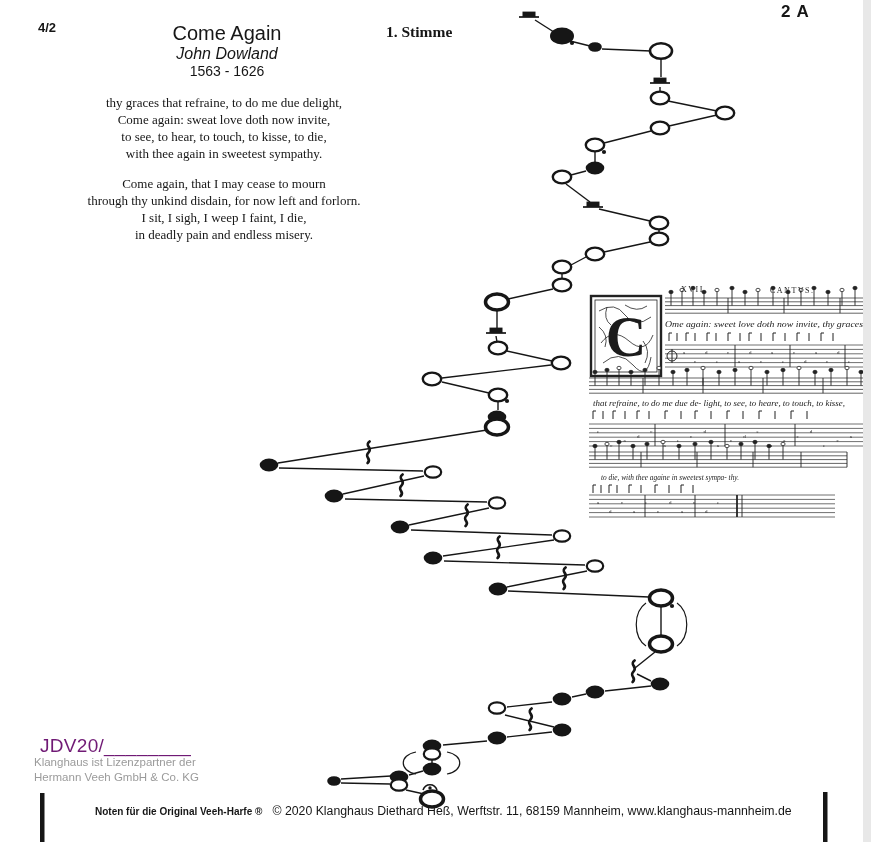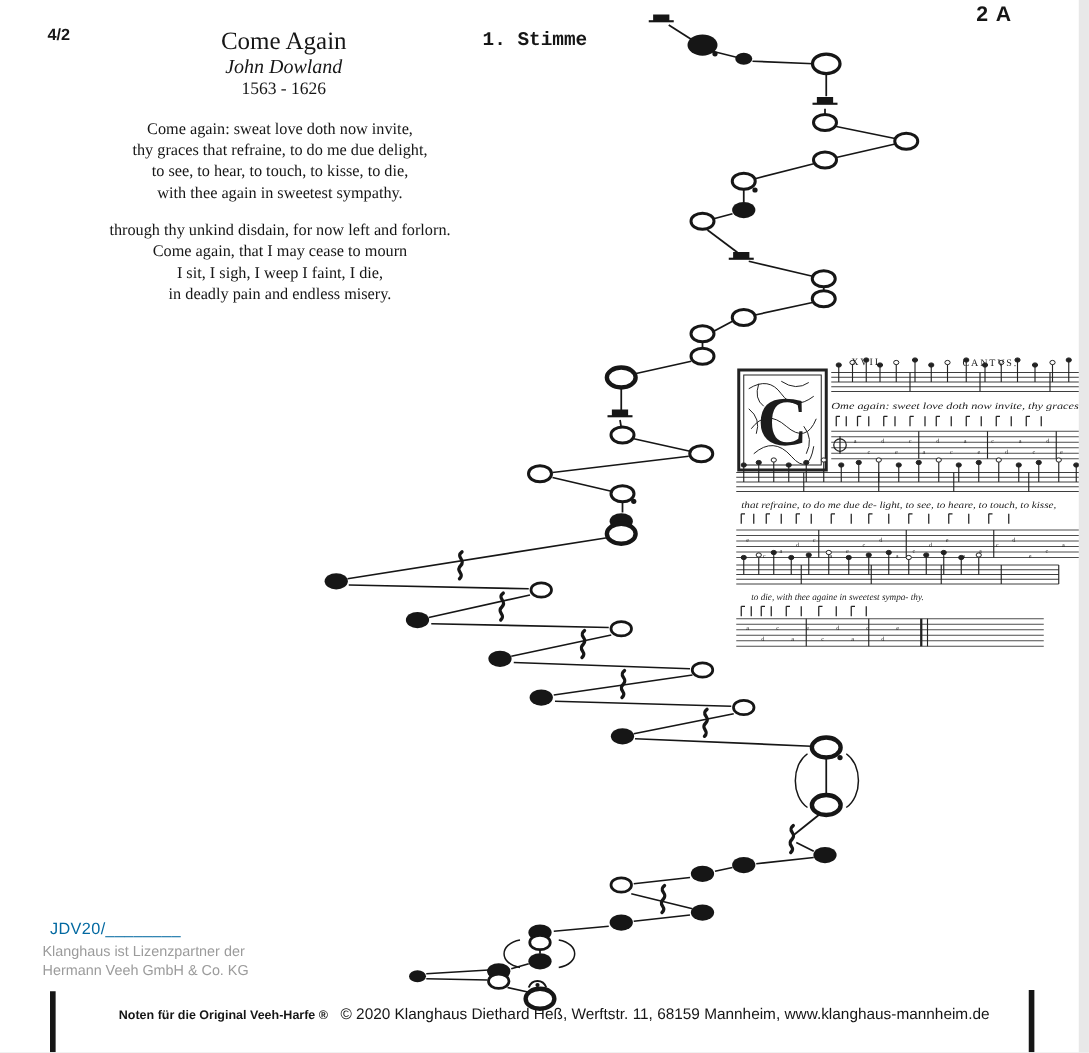--- a/index.html
+++ b/index.html
@@ -1,35 +1,35 @@
 <!DOCTYPE html>
 <html><head>
 <meta charset="utf-8">
 <style>
   html,body{margin:0;padding:0;background:#e8e8e8;}
   .page{position:relative;width:863px;height:842px;background:#ffffff;overflow:hidden;
         font-family:"Liberation Sans",sans-serif;color:#161616;}
   .abs{position:absolute;}
   .page-number{left:38px;top:20px;font-size:13px;font-weight:bold;}
-  .title-block{left:112px;top:22px;width:230px;text-align:center;font-family:Liberation Serif, serif;}
+  .title-block{left:112px;top:22px;width:230px;text-align:center;font-family:Liberation Sans, sans-serif;}
   .title{font-size:20px;line-height:22px;}
   .composer{font-size:16px;font-style:italic;line-height:19px;}
   .years{font-size:14px;line-height:17px;}
-  .voice{left:386px;top:23px;font-family:Liberation Mono, monospace;font-weight:bold;font-size:15.5px;}
+  .voice{left:386px;top:23px;font-family:Liberation Serif, serif;font-weight:bold;font-size:15.5px;}
   .plate{left:781px;top:2px;font-size:17px;font-weight:bold;letter-spacing:1px;}
   .lyrics{left:28px;top:94px;width:392px;text-align:center;
           font-family:"Liberation Serif",serif;font-size:13px;line-height:17px;}
   .stanza2{margin-top:13px;}
   .lyrics div{white-space:nowrap;}
   #notes-svg{left:0;top:0;}
   #inset-svg{left:585px;top:281px;}
   .ins-label{font-family:"Liberation Serif",serif;font-size:8px;letter-spacing:1.5px;fill:#222222;}
   .ins-initial{font-family:"Liberation Serif",serif;font-weight:bold;font-size:56px;fill:#1c1c1c;}
   .ins-lyric{font-family:"Liberation Serif",serif;font-style:italic;font-size:7.5px;fill:#222222;}
-  .order-number{left:40px;top:735px;font-size:13px;color:#0369a1;letter-spacing:0.3px;}
+  .order-number{left:40px;top:735px;font-size:19px;color:#701a75;letter-spacing:0.3px;}
   .license{left:34px;top:755px;width:178px;font-size:11.5px;line-height:15px;color:#9b9b9b;}
   .bottom-line{left:95px;top:804px;width:700px;display:flex;align-items:baseline;gap:10px;}
   .trademark{font-size:10px;white-space:nowrap;font-weight:bold;}
   .copyright{font-size:12.3px;white-space:nowrap;}
 </style>
 </head>
 <body>
 
 <div class="page">
 
@@ -39,28 +39,28 @@
     <div class="title">Come Again</div>
     <div class="composer">John Dowland</div>
     <div class="years">1563 - 1626</div>
   </div>
 
   <div class="abs voice">1. Stimme</div>
   <div class="abs plate">2 A</div>
 
   <div class="abs lyrics">
     <div class="stanza1">
+      <div>thy graces that refraine, to do me due delight,</div>
       <div>Come again: sweat love doth now invite,</div>
-      <div>thy graces that refraine, to do me due delight,</div>
       <div>to see, to hear, to touch, to kisse, to die,</div>
       <div>with thee again in sweetest sympathy.</div>
     </div>
     <div class="stanza2">
+      <div>Come again, that I may cease to mourn</div>
       <div>through thy unkind disdain, for now left and forlorn.</div>
-      <div>Come again, that I may cease to mourn</div>
       <div>I sit, I sigh, I weep I faint, I die,</div>
       <div>in deadly pain and endless misery.</div>
     </div>
   </div>
 
   <svg id="notes-svg" class="abs" width="871" height="842" viewBox="0 0 871 842">
       <g>
         <line x1="535" y1="20" x2="557" y2="34" stroke="#161616" stroke-width="1.4"></line>
         <line x1="570" y1="41" x2="590" y2="46" stroke="#161616" stroke-width="1.4"></line>
         <line x1="602" y1="49" x2="651" y2="51" stroke="#161616" stroke-width="1.4"></line>

